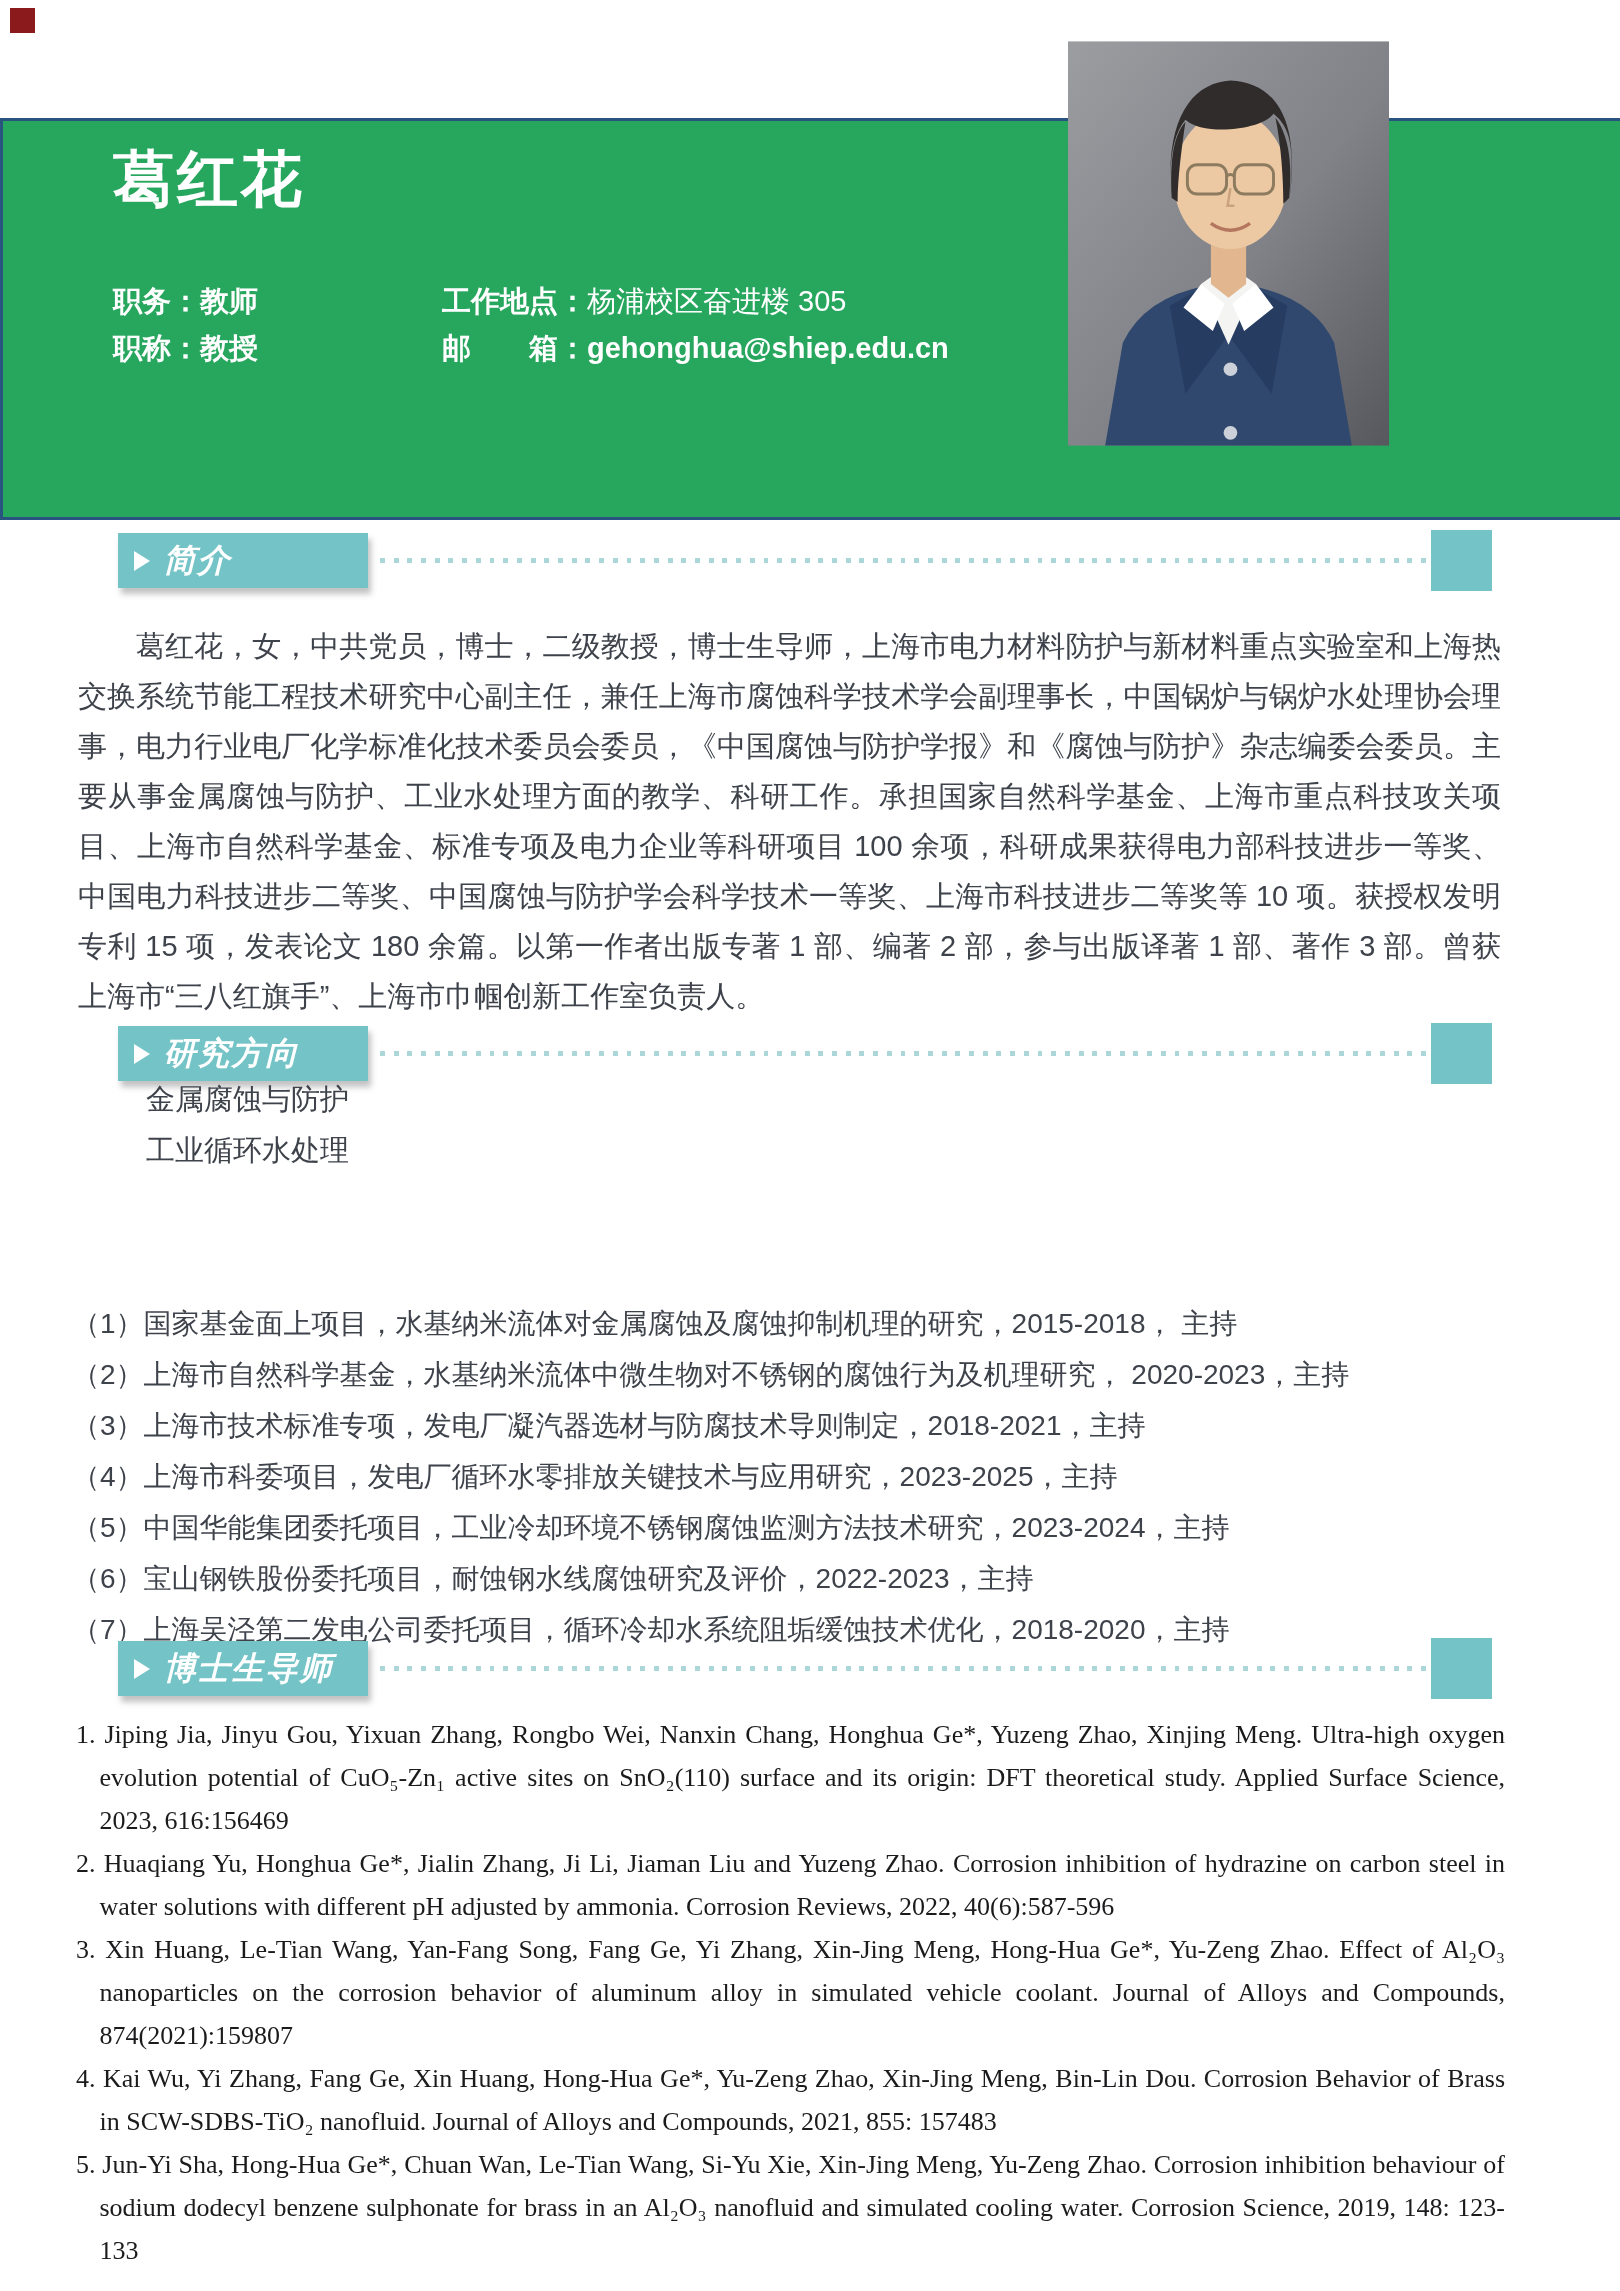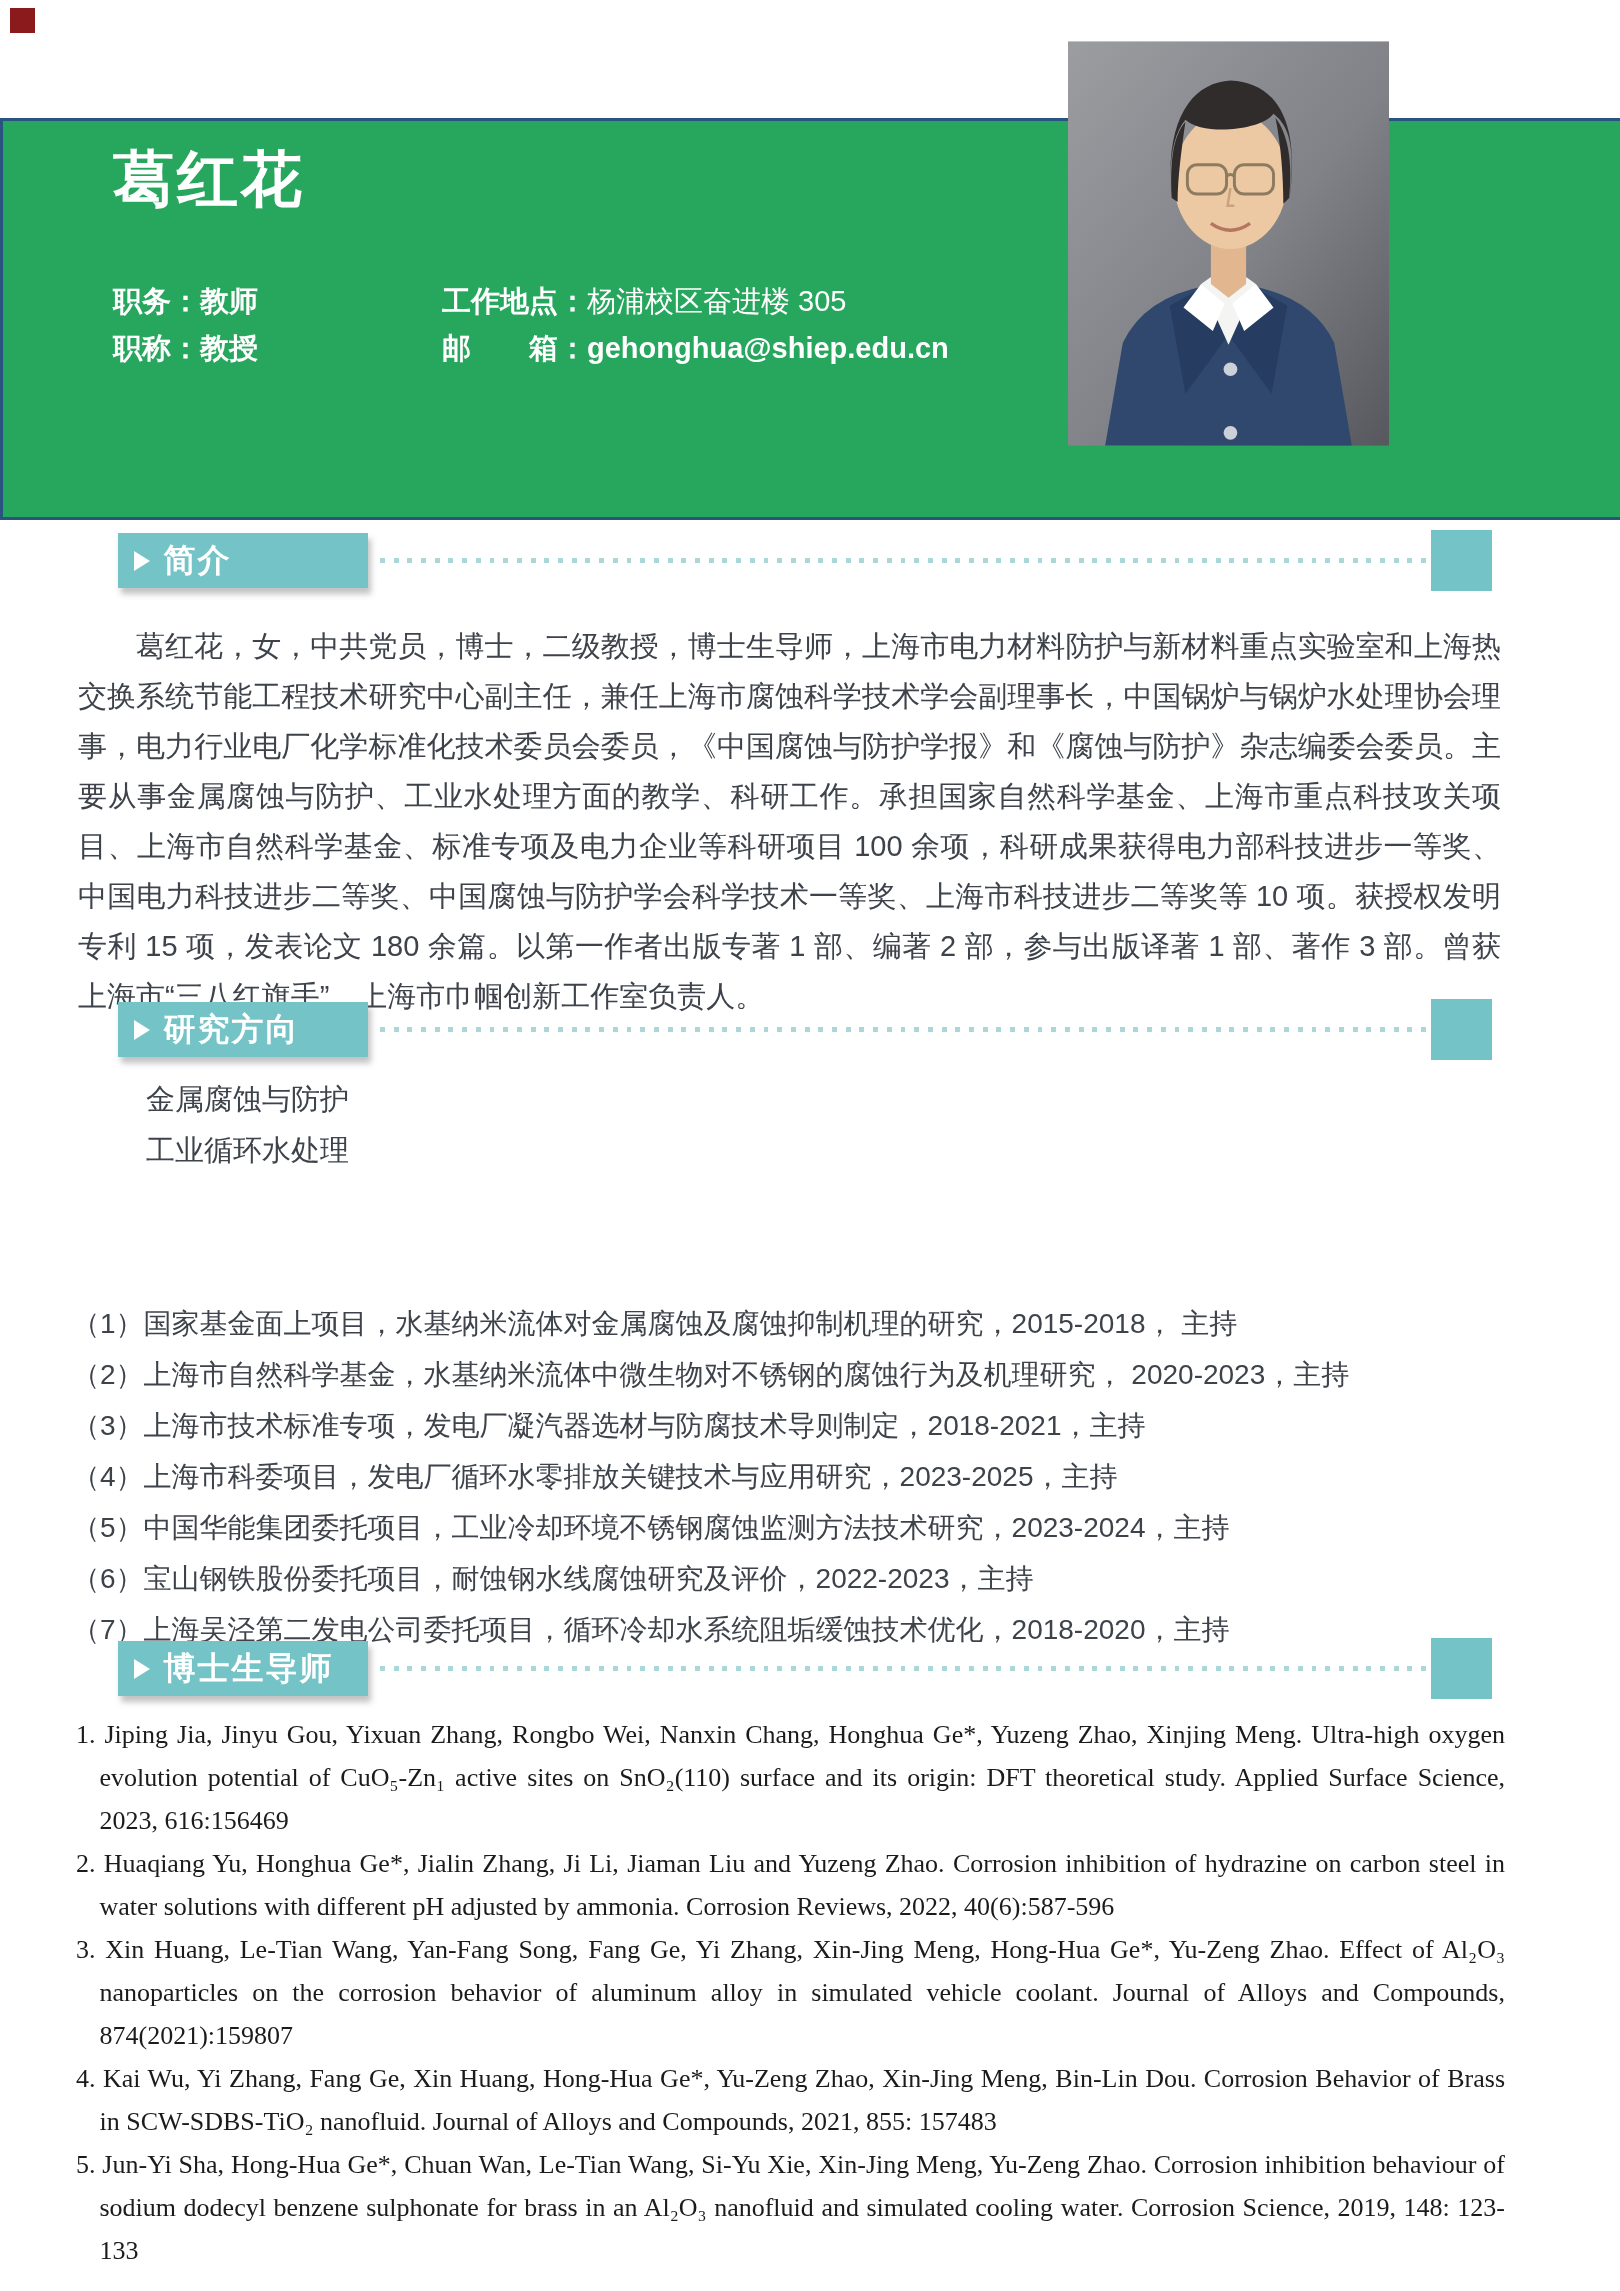--- a/index.html
+++ b/index.html
@@ -17,21 +17,21 @@
         row-gap:7px;font-size:29px;color:#ffffff;}
   .info .lbl{font-weight:bold;}
   .info .val-bold{font-weight:bold;}
   .info .val-reg{font-weight:normal;}
 
   
   .photo{position:absolute;left:1068px;top:41px;width:321px;height:405px;}
   .photo svg{display:block;width:100%;height:100%;}
 
   
-  .sec{position:absolute;left:118px;width:1374px;height:63px;display:flex;align-items:center;}
+  .sec{position:absolute;left:118px;width:1374px;height:63px;display:flex;align-items:center;font-style:italic;}
   .sec .box{width:250px;height:55px;background:#74c3c6;display:flex;align-items:center;
             padding-left:15.7px;box-sizing:border-box;box-shadow:2.9px 5.9px 5.9px rgba(80,80,80,0.35);}
   .sec .arrow{width:0;height:0;border-left:16.7px solid #ffffff;border-top:10.8px solid transparent;
               border-bottom:10.8px solid transparent;margin-right:13.7px;flex:none;}
   .sec .label{color:#ffffff;font-size:32px;font-weight:bold;letter-spacing:2px;white-space:nowrap;}
   .sec .dots{flex:1;height:4.9px;margin:0 4.9px 0 11.8px;
              background-image:repeating-linear-gradient(90deg,#abd7d9 0 4.9px,transparent 4.9px 13.7px);}
   .sec .endsq{width:61px;height:61px;background:#74c3c6;flex:none;}
 
   
@@ -111,21 +111,21 @@
   <div class="sec" style="top:529px">
     <div class="box">
       <span class="arrow"></span>
       <span class="label">简介</span>
     </div>
     <div class="dots"></div>
     <div class="endsq"></div>
   </div>
   <div class="intro-p">葛红花，女，中共党员，博士，二级教授，博士生导师，上海市电力材料防护与新材料重点实验室和上海热交换系统节能工程技术研究中心副主任，兼任上海市腐蚀科学技术学会副理事长，中国锅炉与锅炉水处理协会理事，电力行业电厂化学标准化技术委员会委员，《中国腐蚀与防护学报》和《腐蚀与防护》杂志编委会委员。主要从事金属腐蚀与防护、工业水处理方面的教学、科研工作。承担国家自然科学基金、上海市重点科技攻关项目、上海市自然科学基金、标准专项及电力企业等科研项目 100 余项，科研成果获得电力部科技进步一等奖、中国电力科技进步二等奖、中国腐蚀与防护学会科学技术一等奖、上海市科技进步二等奖等 10 项。获授权发明专利 15 项，发表论文 180 余篇。以第一作者出版专著 1 部、编著 2 部，参与出版译著 1 部、著作 3 部。曾获上海市“三八红旗手”、上海市巾帼创新工作室负责人。</div>
 
-  <div class="sec" style="top:998px">
+  <div class="sec" style="top:1022px">
     <div class="box">
       <span class="arrow"></span>
       <span class="label">研究方向</span>
     </div>
     <div class="dots"></div>
     <div class="endsq"></div>
   </div>
   <div class="research-list">
     <div>金属腐蚀与防护</div>
     <div>工业循环水处理</div>

